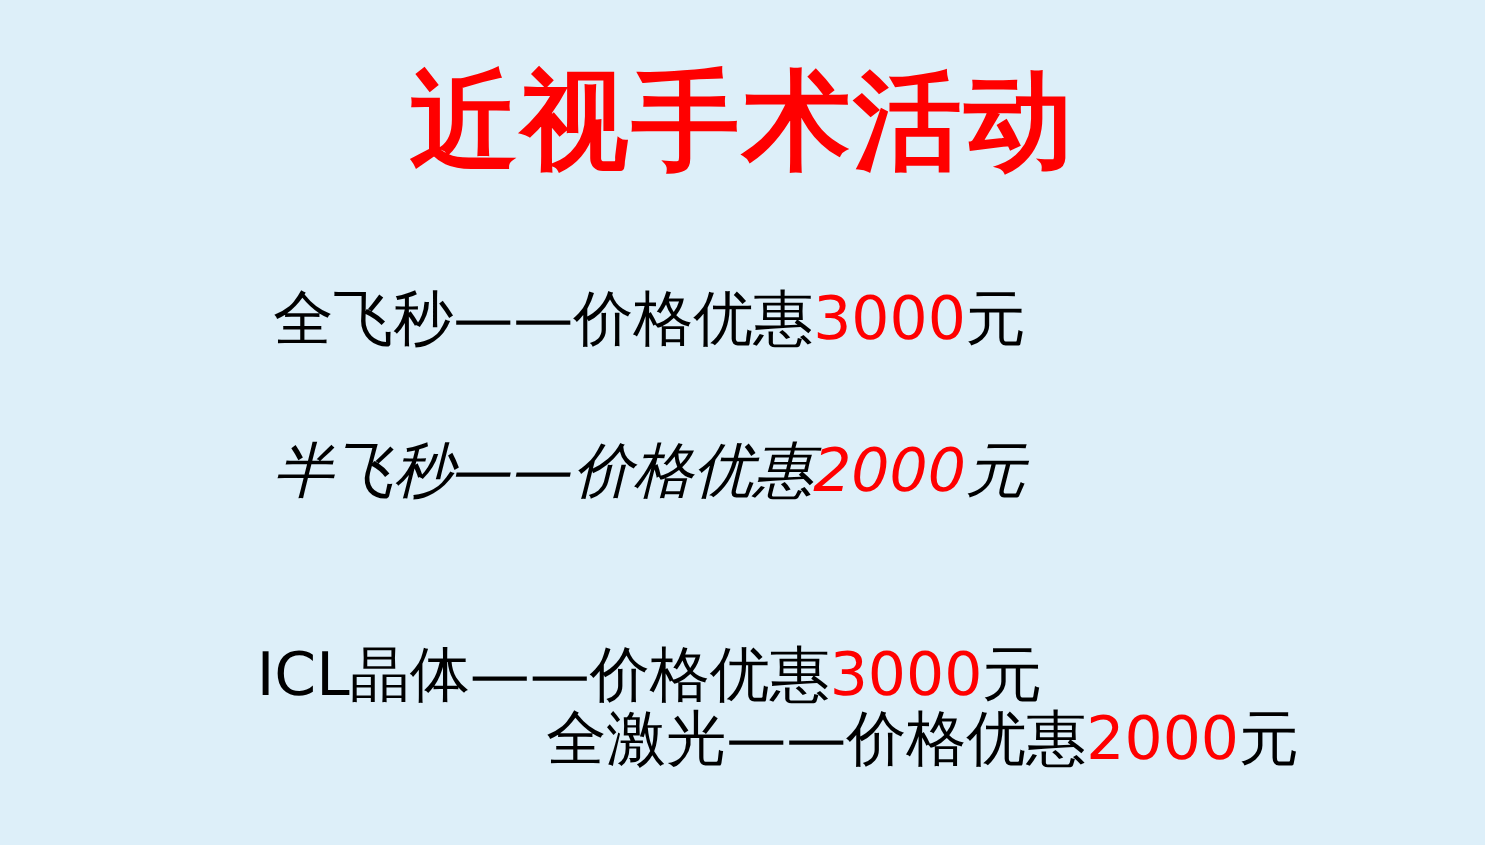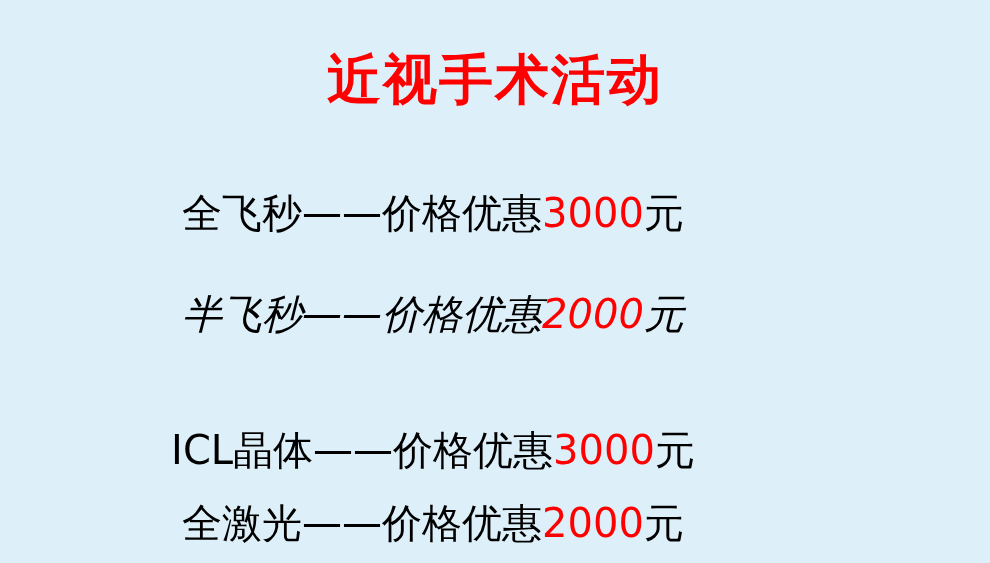--- a/index.html
+++ b/index.html
@@ -5,21 +5,21 @@
   html, body { margin:0; padding:0; }
   body {
     width:990px; height:563px; overflow:hidden;
     background:#DDEFF9;
     font-family:"DejaVu Sans", "Liberation Sans", sans-serif;
     position:relative;
   }
   .title {
     position:absolute; left:0; width:990px; top:30px;
     text-align:center; color:#FF0000; font-weight:bold;
-    font-size:54px; line-height:100px; letter-spacing:2px;
+    font-size:72px; line-height:100px; letter-spacing:2px;
   }
   .line {
     position:absolute; left:0; width:866px;
     text-align:center; color:#000; font-size:40px; line-height:50px;
     white-space:nowrap;
   }
   .price { color:#FF0000; }
 </style>
 </head>
 <body>
@@ -31,15 +31,15 @@
 </div>
 
 <div class="line" style="top:289px;font-style:italic;">
   <span>半飞秒</span><span>——</span><span>价格优惠</span><span class="price">2000</span><span>元</span>
 </div>
 
 <div class="line" style="top:389px;margin-top:36px;">
   <span>ICL晶体</span><span>——</span><span>价格优惠</span><span class="price">3000</span><span>元</span>
 </div>
 
-<div class="line" style="top:498px;">
+<div class="line" style="top:468px;text-align:right;">
   <span>全激光</span><span>——</span><span>价格优惠</span><span class="price">2000</span><span>元</span>
 </div>
 
 </body></html>

